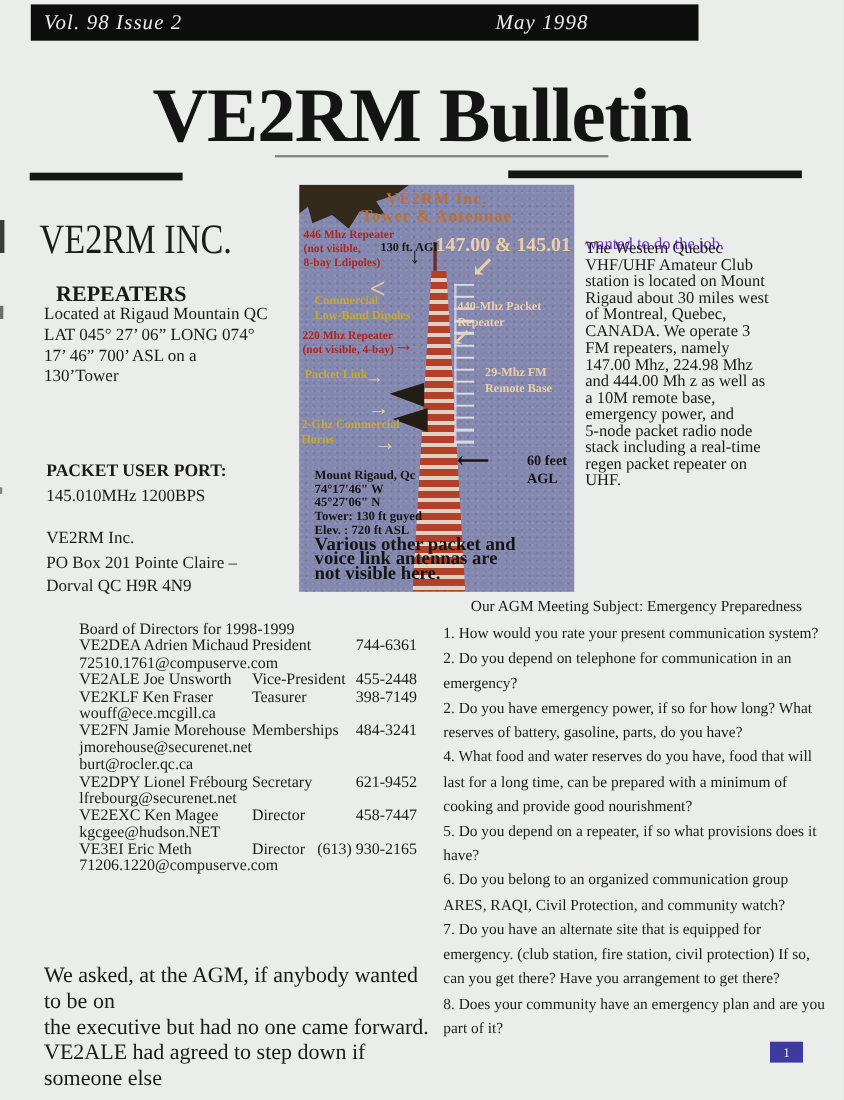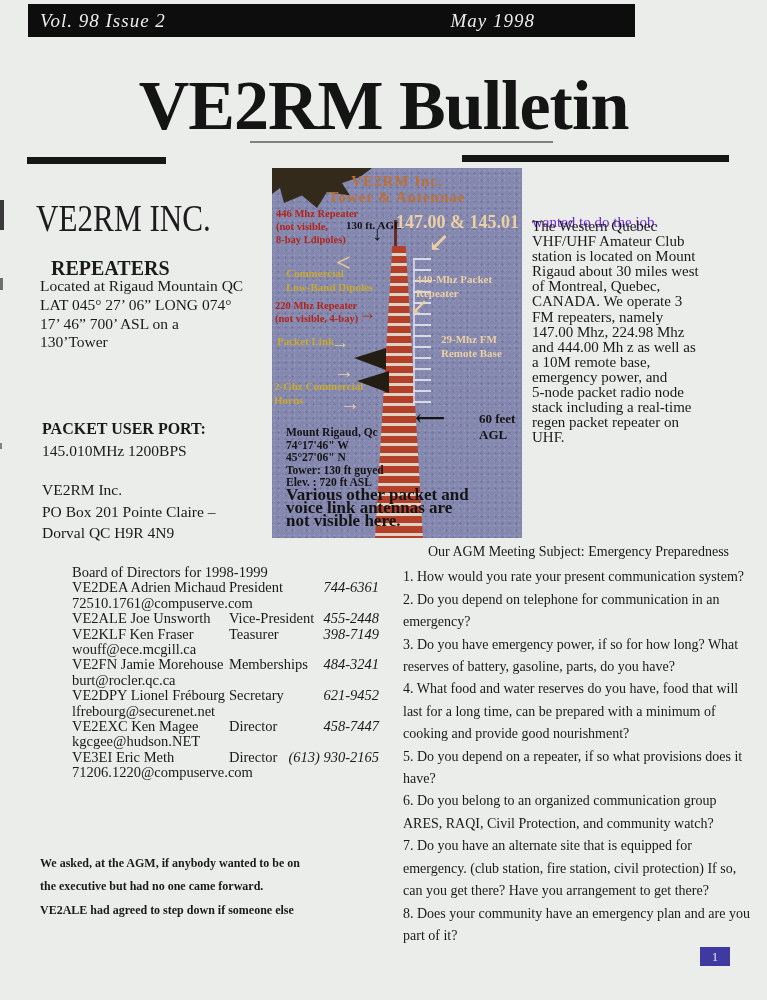--- a/index.html
+++ b/index.html
@@ -25,25 +25,25 @@
   #repeaters-details{position:absolute;left:40px;top:277px;width:255px;font-size:15.5px;line-height:18.8px;white-space:pre-line;}
   #repeater-frequencies{position:absolute;left:40px;top:351px;width:250px;font-size:15.5px;line-height:19.6px;white-space:pre-line;text-align:center;}
   #packet-heading{position:absolute;left:42px;top:420px;font-size:16px;font-weight:700;}
   #packet-value{position:absolute;left:42px;top:442px;font-size:15.5px;}
   #mailing-address{position:absolute;left:42px;top:479px;font-size:15.5px;line-height:21.5px;white-space:pre-line;}
 
   
   #board{position:absolute;left:40px;top:565px;width:307px;font-size:14.5px;line-height:15.4px;margin-left:32px;}
   .board-row{position:relative;height:15.4px;white-space:nowrap;}
   .board-role{position:absolute;left:157px;top:0;}
-  .board-phone{position:absolute;right:0;top:0;font-style:italic;}
+  .board-phone{position:absolute;right:0;top:0;}
   .board-email{height:15.4px;white-space:nowrap;}
 
   
-  #agm-note{position:absolute;left:40px;top:852px;width:350px;font-size:12px;line-height:23.3px;white-space:pre-line;font-weight:bold;}
+  #agm-note{position:absolute;left:40px;top:876px;width:350px;font-size:20px;line-height:23.3px;white-space:pre-line;}
 
   
   #overlap-line{position:absolute;left:532px;top:214px;font-size:15px;color:#6d28d9;}
   #club-paragraph{position:absolute;left:532px;top:219px;width:215px;font-size:15px;line-height:15.1px;white-space:pre-line;}
 
   
   #questions{position:absolute;left:403px;top:541px;width:362px;font-size:14px;line-height:22.4px;}
   #questions-heading{text-indent:25px;margin:0 0 3px 0;}
   .question-item{margin:0;white-space:pre-line;}
 
@@ -212,20 +212,21 @@
       <span>VE2KLF  Ken Fraser</span>
       <span class="board-role">Teasurer</span>
       <span class="board-phone">398-7149</span>
     </div>
     <div class="board-email">wouff@ece.mcgill.ca</div>
     <div class="board-row">
       <span>VE2FN Jamie Morehouse</span>
       <span class="board-role">Memberships</span>
       <span class="board-phone">484-3241</span>
     </div>
+    <div class="board-email">jmorehouse@securenet.net</div>
     <div class="board-email">burt@rocler.qc.ca</div>
     <div class="board-row">
       <span>VE2DPY  Lionel Frébourg</span>
       <span class="board-role">Secretary</span>
       <span class="board-phone">621-9452</span>
     </div>
     <div class="board-email">lfrebourg@securenet.net</div>
     <div class="board-row">
       <span>VE2EXC  Ken Magee</span>
       <span class="board-role">Director</span>
@@ -242,21 +243,21 @@
 
   <div id="agm-note">We asked, at the AGM, if anybody wanted to be on
 the executive but had no one came forward.
 VE2ALE had agreed to step down if someone else</div>
 
   <div id="questions">
     <p id="questions-heading">Our AGM Meeting Subject: Emergency Preparedness</p>
     <p class="question-item">1. How would you rate your present communication system?</p>
     <p class="question-item">2. Do you depend on telephone for communication in an
 emergency?</p>
-    <p class="question-item">3. Do you have emergency power, if so for how long? What
+    <p class="question-item">2. Do you have emergency power, if so for how long? What
 reserves of battery, gasoline, parts, do you have?</p>
     <p class="question-item">4. What food and water reserves do you have, food that will
 last for a long time, can be prepared with a minimum of
 cooking and provide good nourishment?</p>
     <p class="question-item">5. Do you depend on a repeater, if so what provisions does it
 have?</p>
     <p class="question-item">6. Do you belong to an organized communication group
 ARES, RAQI, Civil Protection, and community watch?</p>
     <p class="question-item">7. Do you have an alternate site that is equipped for
 emergency. (club station, fire station, civil protection) If so,

